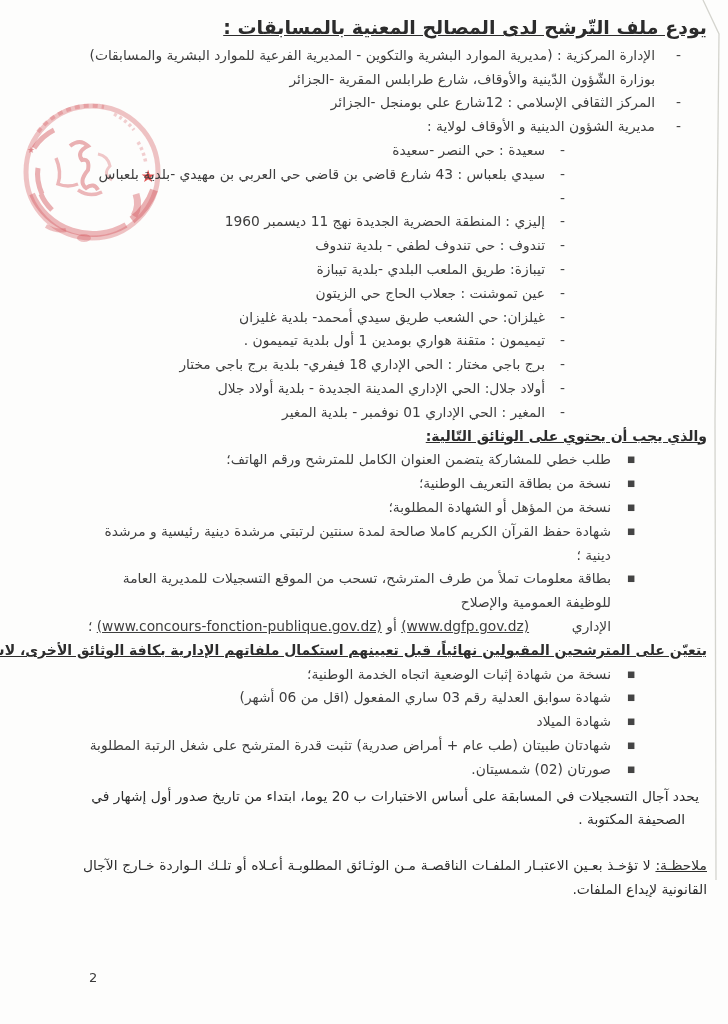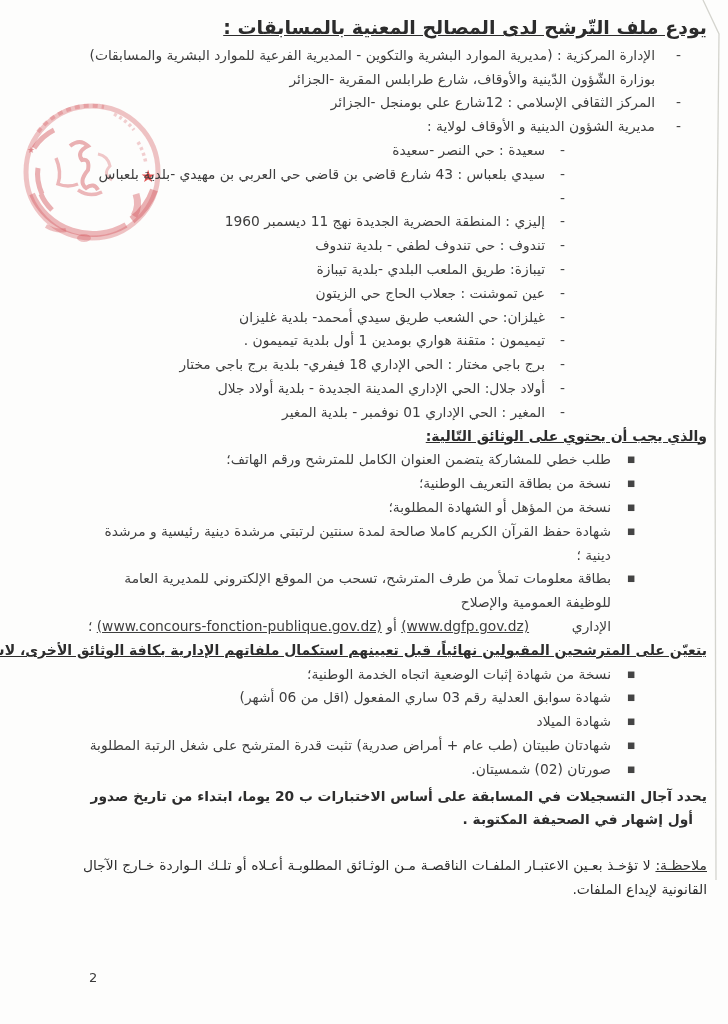--- a/index.html
+++ b/index.html
@@ -33,21 +33,21 @@
   .li .tx{flex:1;min-width:0;}
   .l1 > .li{padding-right:26px;}
   .l1 > .li .mk{width:26px;}
   .l2 > .li{padding-right:142px;}
   .l2 > .li .mk{width:20px;}
   .sq > .li{padding-right:72px;}
   .sq > .li .mk{width:24px;font-size:8.5px;}
   .links-line .gap{display:inline-block;width:34px;}
   .url{text-decoration:underline;unicode-bidi:embed;}
   .deadline{
-    margin:3px 0 0 0;font-weight:bold;color:#2d2d2d;
+    margin:3px 8px 0 0;font-weight:normal;color:#2d2d2d;
     padding-right:14px;text-indent:-14px;
   }
   .note{margin:22px 0 0 0;font-weight:normal;color:#2d2d2d;text-align:justify;}
   .note .note-label{text-decoration:underline;}
   .pagenum{
     position:absolute;left:89px;top:970px;
     font-size:13px;color:#3b3b3b;
   }
   .stamp{position:absolute;left:-14px;top:98px;pointer-events:none;}
   .scan-edge{position:absolute;right:0;top:0;pointer-events:none;}
@@ -167,21 +167,21 @@
         <span class="mk">■</span>
         <div class="tx">نسخة من المؤهل أو الشهادة المطلوبة؛</div>
       </div>
       <div class="li">
         <span class="mk">■</span>
         <div class="tx">شهادة حفظ القرآن الكريم كاملا صالحة لمدة سنتين لرتبتي مرشدة دينية رئيسية و مرشدة دينية ؛</div>
       </div>
       <div class="li">
         <span class="mk">■</span>
         <div class="tx">
-          <div>بطاقة معلومات تملأ من طرف المترشح، تسحب من الموقع الإلكتروني للمديرية العامة للوظيفة العمومية والإصلاح</div>
+          <div>بطاقة معلومات تملأ من طرف المترشح، تسحب من الموقع التسجيلات للمديرية العامة للوظيفة العمومية والإصلاح</div>
           <div class="links-line">
             <span>الإداري</span>
             <span class="gap"></span>
             <span class="url" dir="ltr">(www.dgfp.gov.dz)</span>
             <span>أو</span>
             <span class="url" dir="ltr">(www.concours-fonction-publique.gov.dz)</span>
             <span>؛</span>
           </div>
         </div>
       </div>

